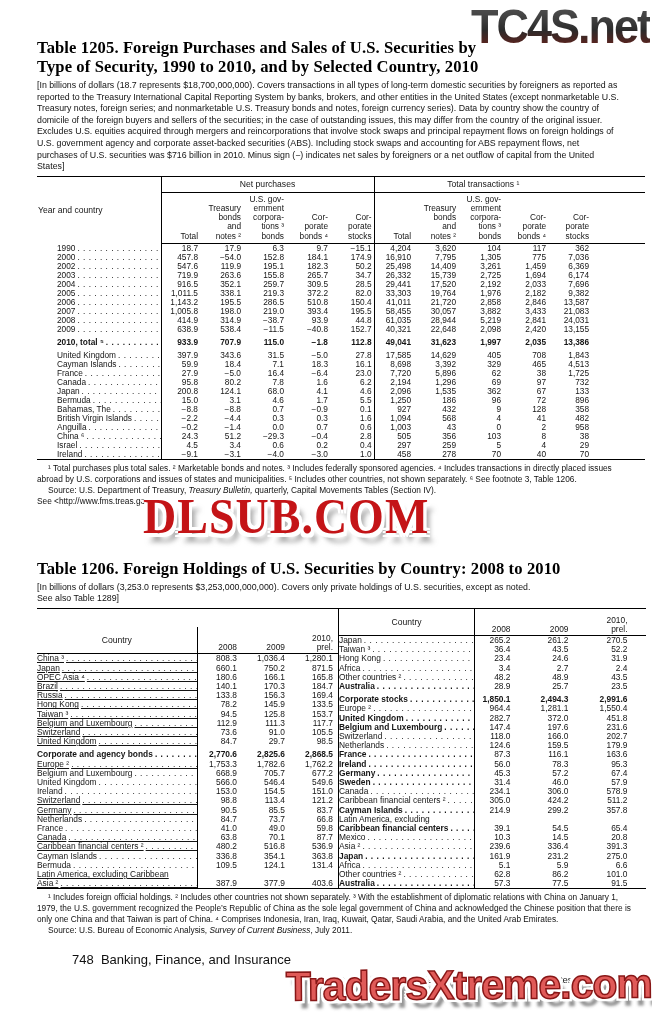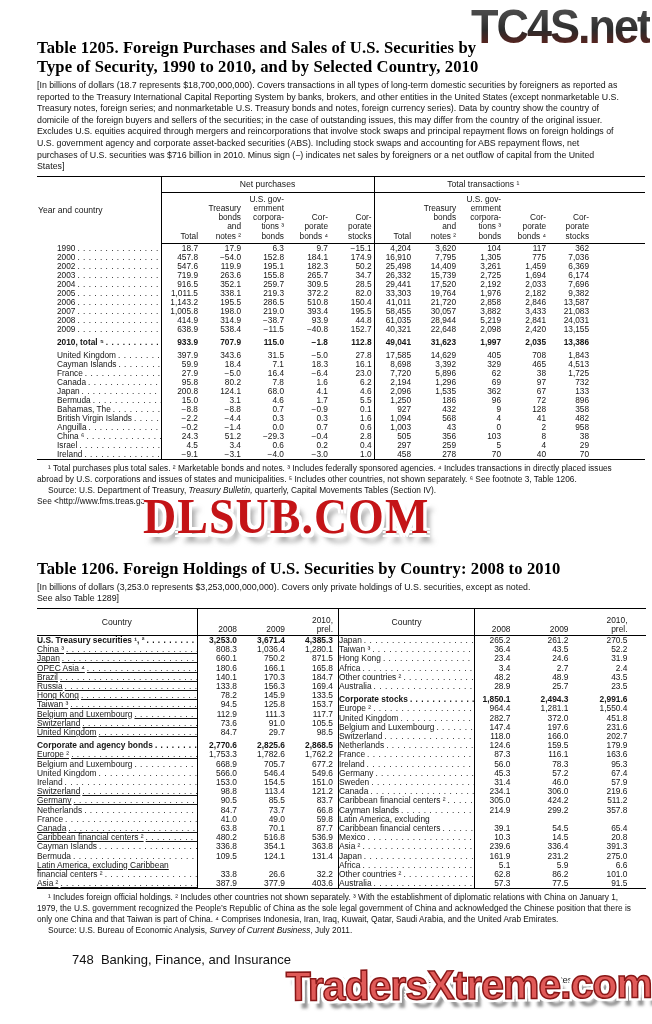--- a/index.html
+++ b/index.html
@@ -58,21 +58,21 @@
   #t6R{width:307px;border-left:1px solid #000;}
   .twin th{font-weight:normal;border-bottom:1.6px solid #000;height:24px;}
   .twin th.cty{text-align:center;vertical-align:middle;font-size:8.6px;}
   .twin th.yr{text-align:right;vertical-align:bottom;white-space:pre-line;line-height:9.2px;
               padding:1px 2px 1px 0;}
   .twin td{line-height:9.2px;padding:0;}
   .twin td.num{text-align:right;padding-right:2px;}
   #t6L td.last,#t6L th.last{padding-right:5px;}
   #t6R td.last,#t6R th.last{padding-right:18px;}
   .ind0L{padding-left:10px;text-decoration:underline;} .ind1L{padding-left:17px;} .ind2L{padding-left:22px;}
-  .ind0R{padding-left:5px;}  .ind1R{padding-left:12px;} .ind2R{padding-left:18px;}
+  .ind0R{padding-left:5px;}  .ind1R{padding-left:12px;font-weight:bold;} .ind2R{padding-left:18px;}
   
   .pgfoot{position:absolute;left:72px;top:952px;font-size:13px;color:#111;white-space:pre;z-index:2;}
   .census{position:absolute;left:317px;top:974px;font-size:9.5px;color:#222;white-space:nowrap;z-index:2;}
 </style>
 </head>
 <body>
 
 <div class="page">
 
   <div class="wm wm-top">TC4S.net</div>
@@ -637,31 +637,20 @@
         <thead>
           <tr>
             <th class="cty bR">Country</th>
             <th class="yr">2008</th>
             <th class="yr">2009</th>
             <th class="yr last">2010,
 prel.</th>
           </tr>
         </thead>
         <tbody>
-            <tr class="bold">
-              <td class="c1 bR ind2L">
-                <span class="lbl">
-                  <span class="t">U.S. Treasury securities ¹, ²</span>
-                  <span class="dots"></span>
-                </span>
-              </td>
-              <td class="num">3,253.0</td>
-              <td class="num">3,671.4</td>
-              <td class="num last">4,385.3</td>
-            </tr>
             <tr>
               <td class="c1 bR ind0L">
                 <span class="lbl">
                   <span class="t">China ³</span>
                   <span class="dots"></span>
                 </span>
               </td>
               <td class="num">808.3</td>
               <td class="num">1,036.4</td>
               <td class="num last">1,280.1</td>
@@ -916,31 +905,20 @@
             </tr>
             <tr>
               <td class="c1 bR ind0L">
                 <span class="lbl">
                   <span class="t">Latin America, excluding Caribbean</span>
                 </span>
               </td>
               <td class="num"></td>
               <td class="num"></td>
               <td class="num last"></td>
-            </tr>
-            <tr>
-              <td class="c1 bR ind1L">
-                <span class="lbl">
-                  <span class="t">financial centers ²</span>
-                  <span class="dots"></span>
-                </span>
-              </td>
-              <td class="num">33.8</td>
-              <td class="num">26.6</td>
-              <td class="num last">32.2</td>
             </tr>
             <tr>
               <td class="c1 bR ind0L">
                 <span class="lbl">
                   <span class="t">Asia ²</span>
                   <span class="dots"></span>
                 </span>
               </td>
               <td class="num">387.9</td>
               <td class="num">377.9</td>
@@ -1149,21 +1127,21 @@
             </tr>
             <tr>
               <td class="c1 bR ind0R">
                 <span class="lbl">
                   <span class="t">Canada</span>
                   <span class="dots"></span>
                 </span>
               </td>
               <td class="num">234.1</td>
               <td class="num">306.0</td>
-              <td class="num last">219.6</td>
+              <td class="num last">578.9</td>
             </tr>
             <tr>
               <td class="c1 bR ind0R">
                 <span class="lbl">
                   <span class="t">Caribbean financial centers ²</span>
                   <span class="dots"></span>
                 </span>
               </td>
               <td class="num">305.0</td>
               <td class="num">424.2</td>

